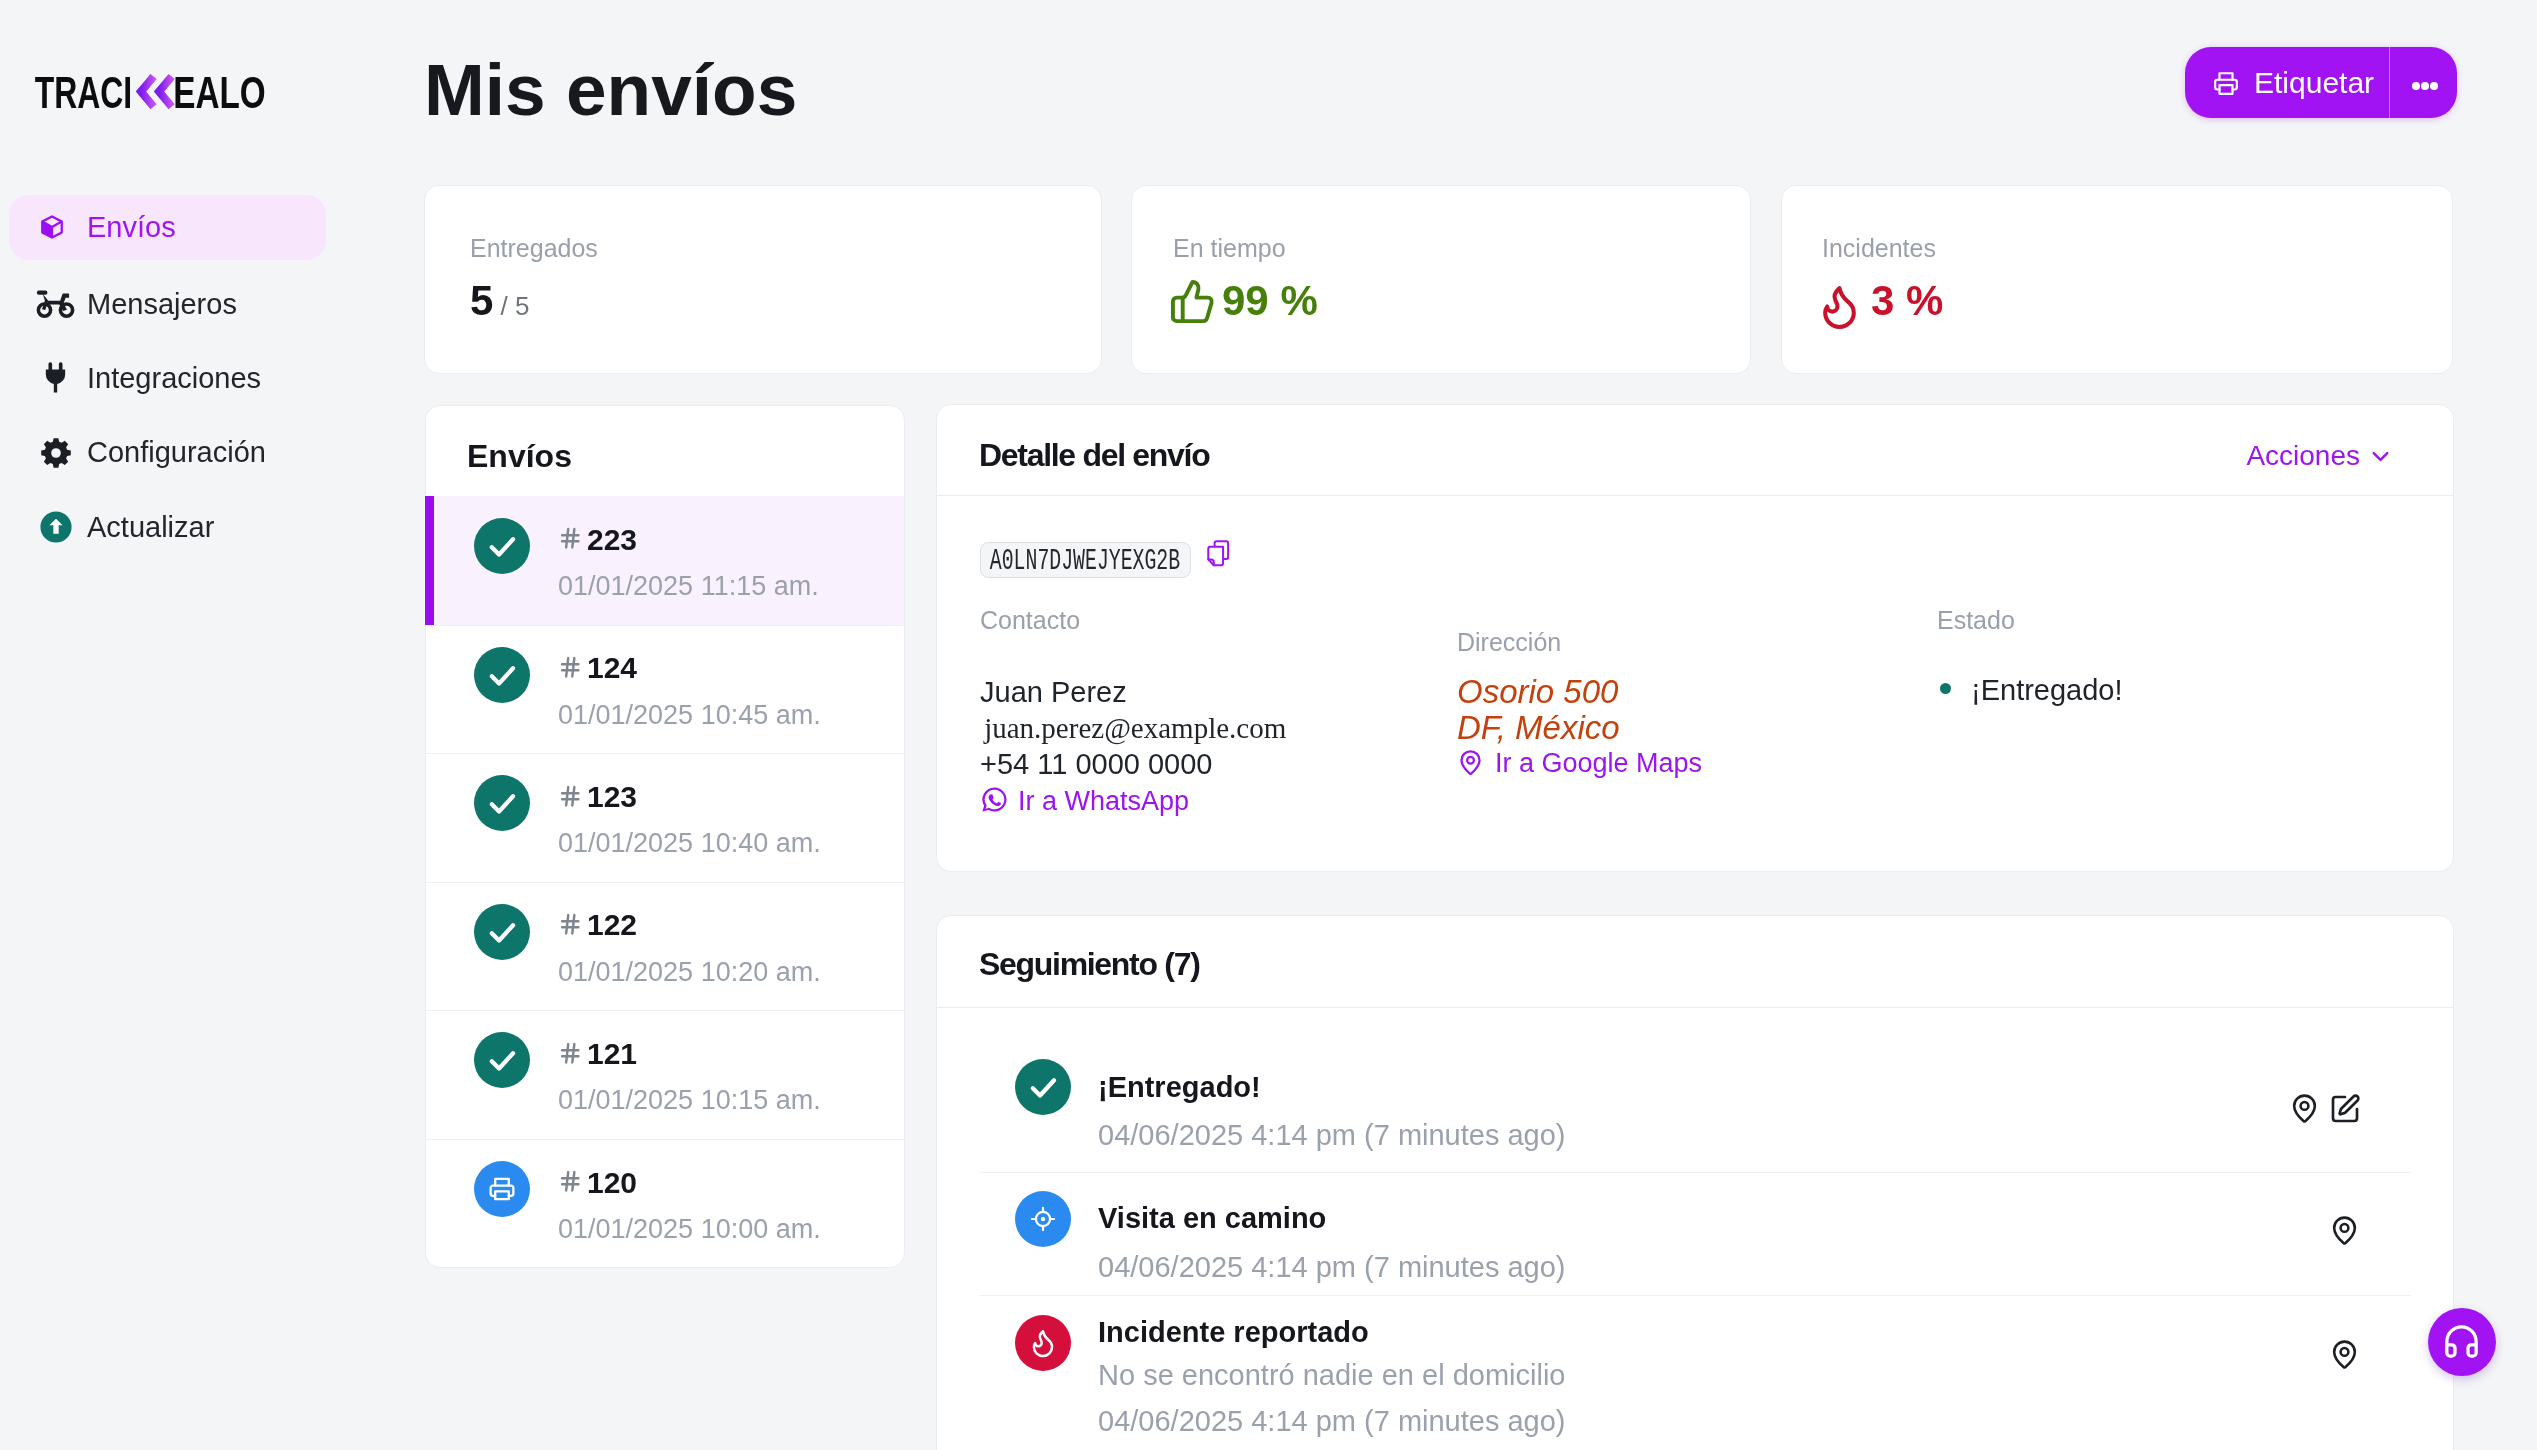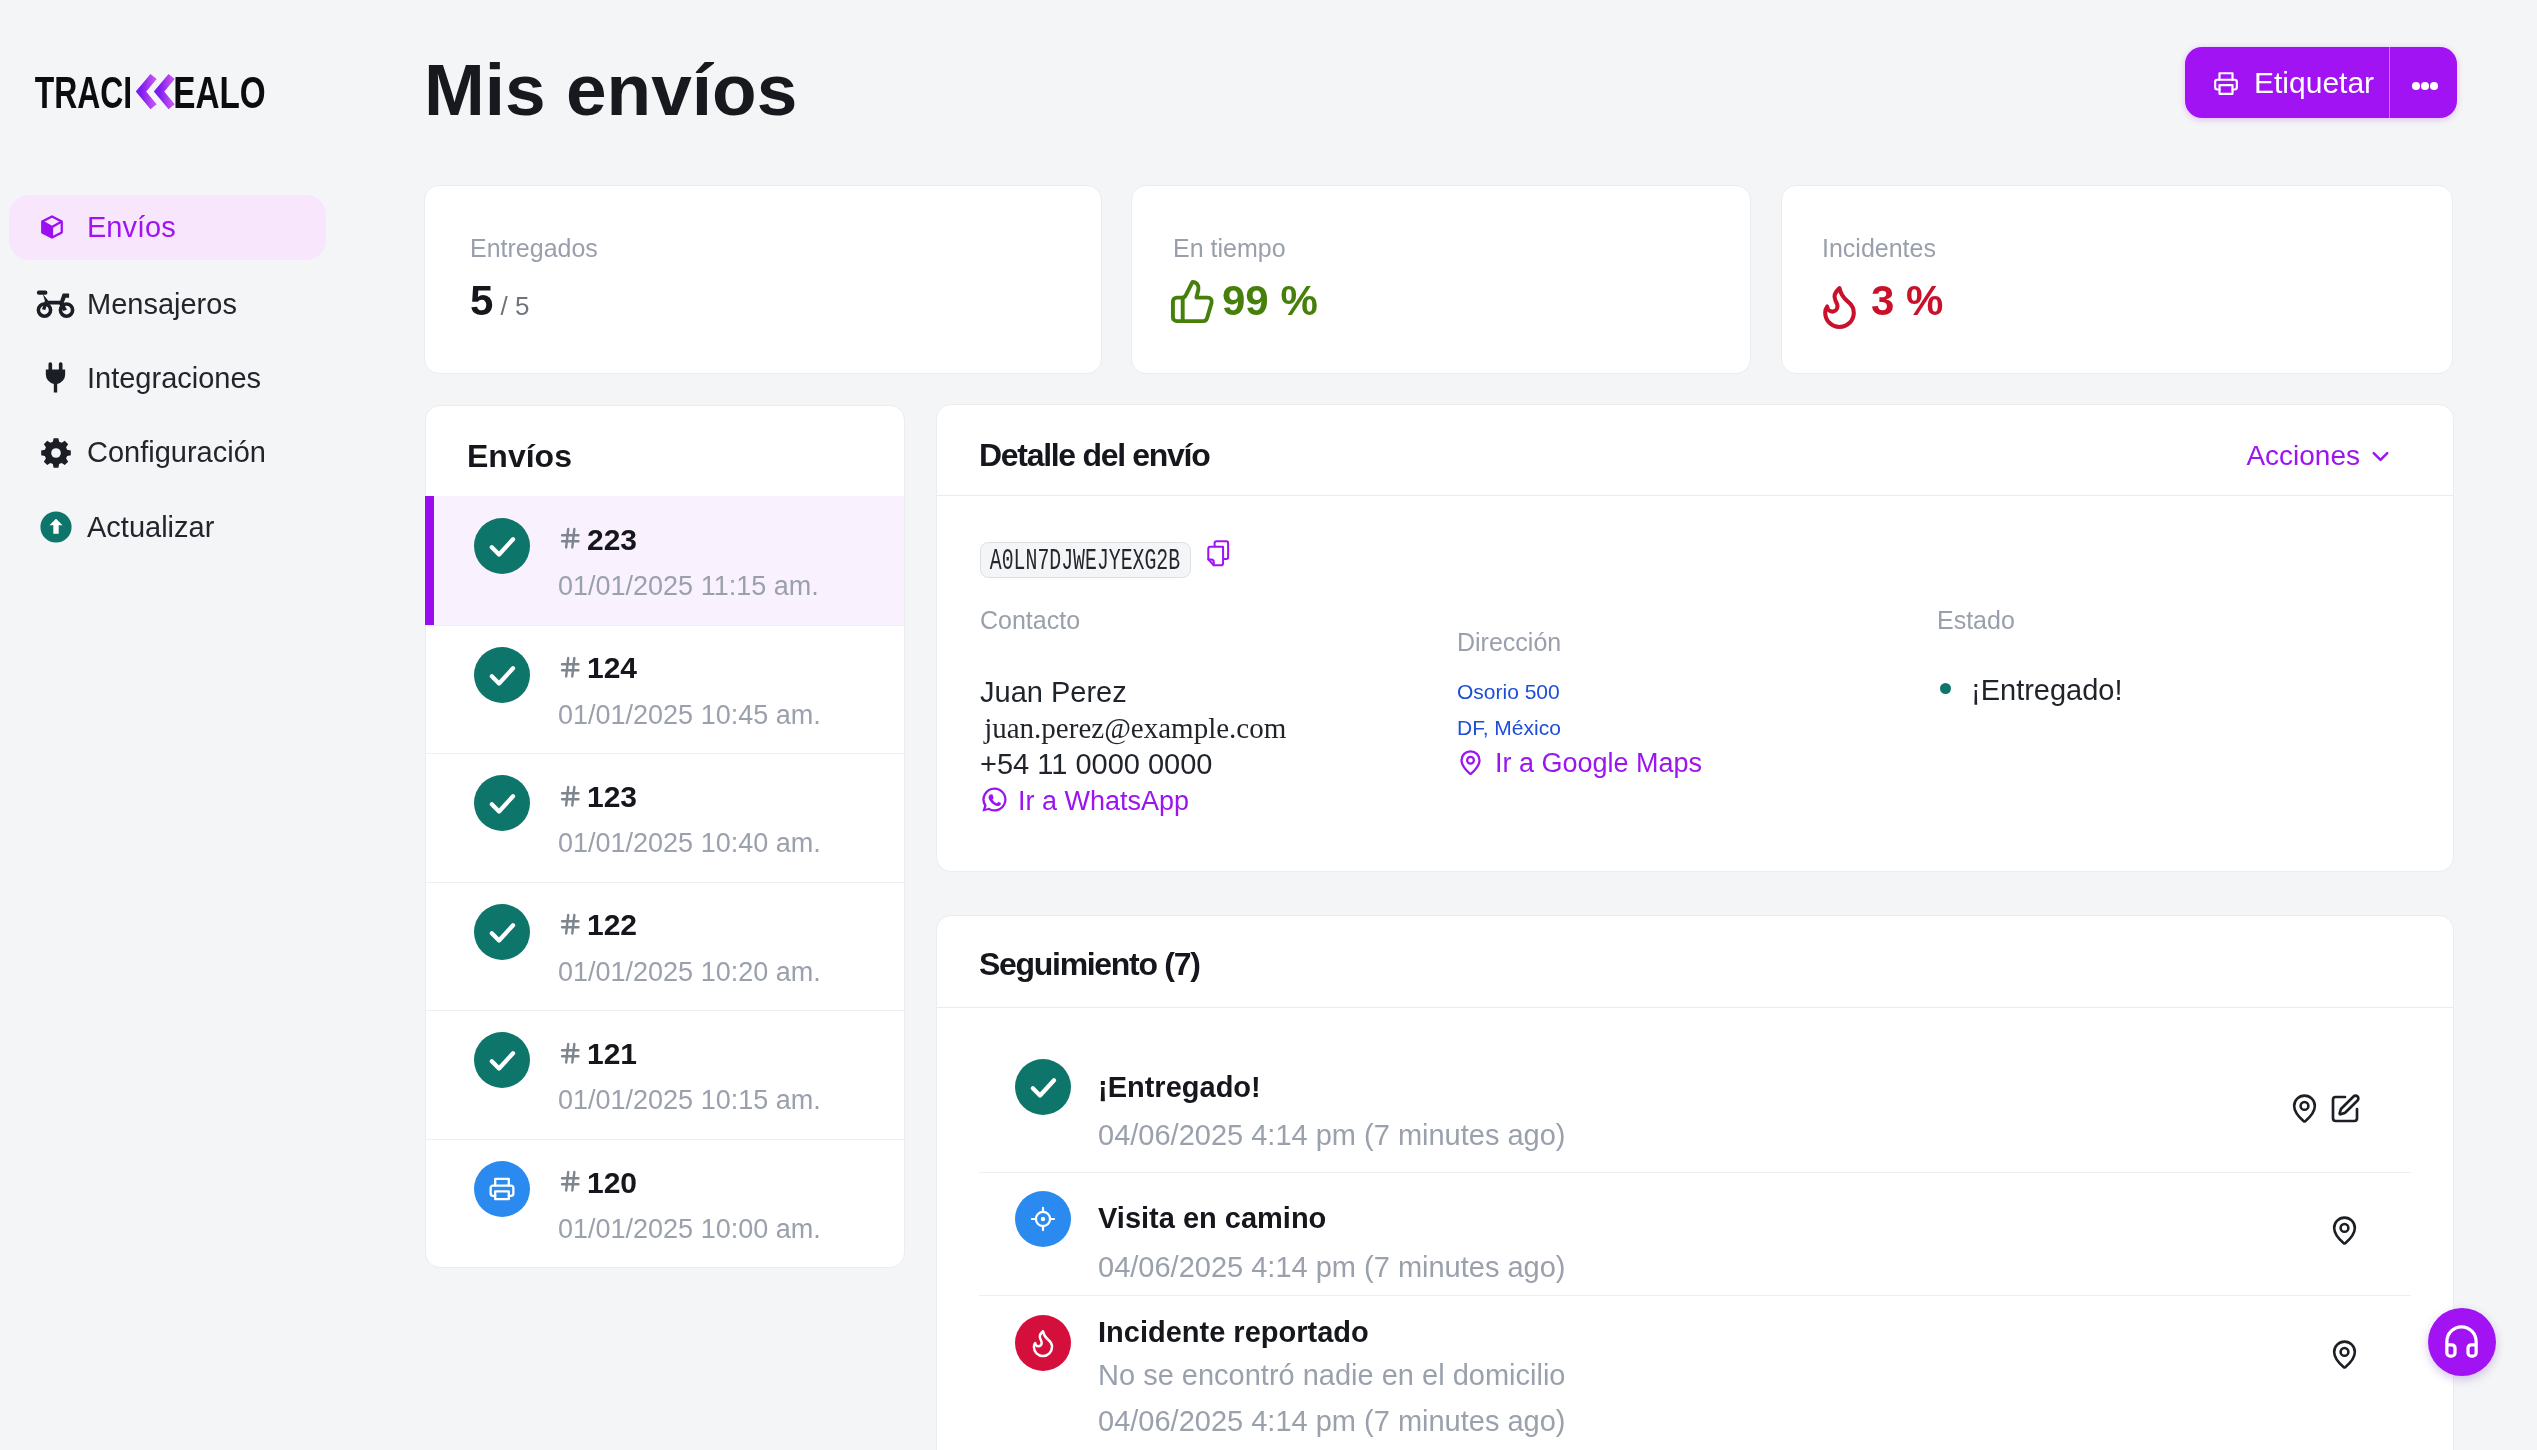--- a/index.html
+++ b/index.html
@@ -27,21 +27,21 @@
       <g stroke="url(#lgrad)" stroke-width="9.5" fill="none" stroke-linecap="butt" stroke-linejoin="miter">
         <polyline points="141.5,6.5 126.5,24.5 141.5,42.5"></polyline>
         <polyline points="163,6.5 148,24.5 163,42.5"></polyline>
       </g>
       <text x="165" y="44" font-family="Liberation Sans, sans-serif" font-weight="bold" font-size="52" fill="#0c0d0f" textLength="110" lengthAdjust="spacingAndGlyphs">EALO</text>
     </svg>
   </div>
 
   <div class="abs" style="left:424px; top:53px; font-size:73px; line-height:1; font-weight:bold; color:#17191e;">Mis envíos</div>
 
-  <div class="abs" style="left:2185px; top:47px; width:272px; height:71px; background:#a113f2; border-radius:17px; box-shadow:0 1.7px 6.8px rgba(161,19,242,.22);">
+  <div class="abs" style="left:2185px; top:47px; width:272px; height:71px; background:#a113f2; border-radius:26px; box-shadow:0 1.7px 6.8px rgba(161,19,242,.22);">
     <svg class="abs" style="left:28px; top:23px;" width="26" height="26" viewBox="0 0 24 24" fill="none" stroke="#fff" stroke-width="2" stroke-linecap="round" stroke-linejoin="round">
       <path d="M6 9V3h12v6"></path>
       <path d="M6 18H4a2 2 0 0 1-2-2v-5a2 2 0 0 1 2-2h16a2 2 0 0 1 2 2v5a2 2 0 0 1-2 2h-2"></path>
       <rect x="6" y="14" width="12" height="8"></rect>
     </svg>
     <div class="abs" style="left:69px; top:18.6px; font-size:30px; line-height:1.1; color:#fff;">Etiquetar</div>
     <div class="abs" style="left:204px; top:0; width:1.3px; height:71px; background:rgba(255,255,255,.4);"></div>
     <div class="abs" style="left:227px; top:35px; width:7.6px; height:7.6px; border-radius:50%; background:#fff;"></div>
     <div class="abs" style="left:236px; top:35px; width:7.6px; height:7.6px; border-radius:50%; background:#fff;"></div>
     <div class="abs" style="left:245px; top:35px; width:7.6px; height:7.6px; border-radius:50%; background:#fff;"></div>
@@ -215,21 +215,21 @@
 
   <div class="abs" style="left:980px; top:674px; font-size:29px; color:#1f242b; line-height:36px;">Juan Perez<br><span style="margin-left:4.2px;font-family:Liberation Serif, serif;">juan.perez@example.com</span><br>+54 11 0000 0000</div>
 
   <div class="abs" style="left:980px; top:785px;">
     <svg width="29" height="29" viewBox="0 0 24 24" fill="#9b15ef">
       <path d="M12 2a10 10 0 0 0-8.6 15.1L2 22l5-1.3A10 10 0 1 0 12 2Zm0 1.9a8.1 8.1 0 1 1-4.1 15.1l-.3-.2-2.9.8.8-2.8-.2-.3A8.1 8.1 0 0 1 12 3.9Zm-3.3 4c-.2 0-.5.1-.7.3-.2.3-.9.9-.9 2.1s.9 2.4 1 2.6c.1.2 1.8 2.8 4.3 3.8 2.1.8 2.5.7 3 .6.5 0 1.5-.6 1.7-1.2.2-.6.2-1.1.2-1.2l-.4-.2-1.5-.7c-.2-.1-.4-.1-.5.1l-.7.9c-.1.2-.3.2-.5.1a6.6 6.6 0 0 1-3.3-2.9c-.1-.2 0-.4.1-.5l.5-.6c.1-.1.1-.2.2-.4v-.4L10.4 8c-.1-.3-.3-.3-.4-.3z"></path>
     </svg>
   </div>
   <div class="abs" style="left:1018px; top:786px; font-size:27px; color:#9b15ef;">Ir a WhatsApp</div>
 
-  <div class="abs" style="left:1457px; top:674px; font-size:21px; color:#1d4ed8; line-height:36px;">Osorio 500<br>DF, México</div>
+  <div class="abs" style="left:1457px; top:674px; font-size:33px; color:#c2410c; line-height:36px;font-style:italic;">Osorio 500<br>DF, México</div>
   <svg class="abs" style="left:1457px; top:749px;" width="27" height="27" viewBox="0 0 24 24" fill="none" stroke="#9b15ef" stroke-width="2" stroke-linecap="round" stroke-linejoin="round">
     <path d="M20 10c0 4.99-5.54 10.19-7.4 11.8a1 1 0 0 1-1.2 0C9.54 20.19 4 14.99 4 10a8 8 0 0 1 16 0Z"></path>
     <circle cx="12" cy="10" r="3"></circle>
   </svg>
   <div class="abs" style="left:1495px; top:748px; font-size:27px; color:#9b15ef;">Ir a Google Maps</div>
 
   <div class="abs" style="left:1940px; top:683px; width:11px; height:11px; border-radius:50%; background:#0e756b;"></div>
   <div class="abs" style="left:1971px; top:674px; font-size:29px; color:#1f242b;">¡Entregado!</div>
 
   <div class="panel" style="left:936px; top:915px; width:1518px; height:626px;"></div>

